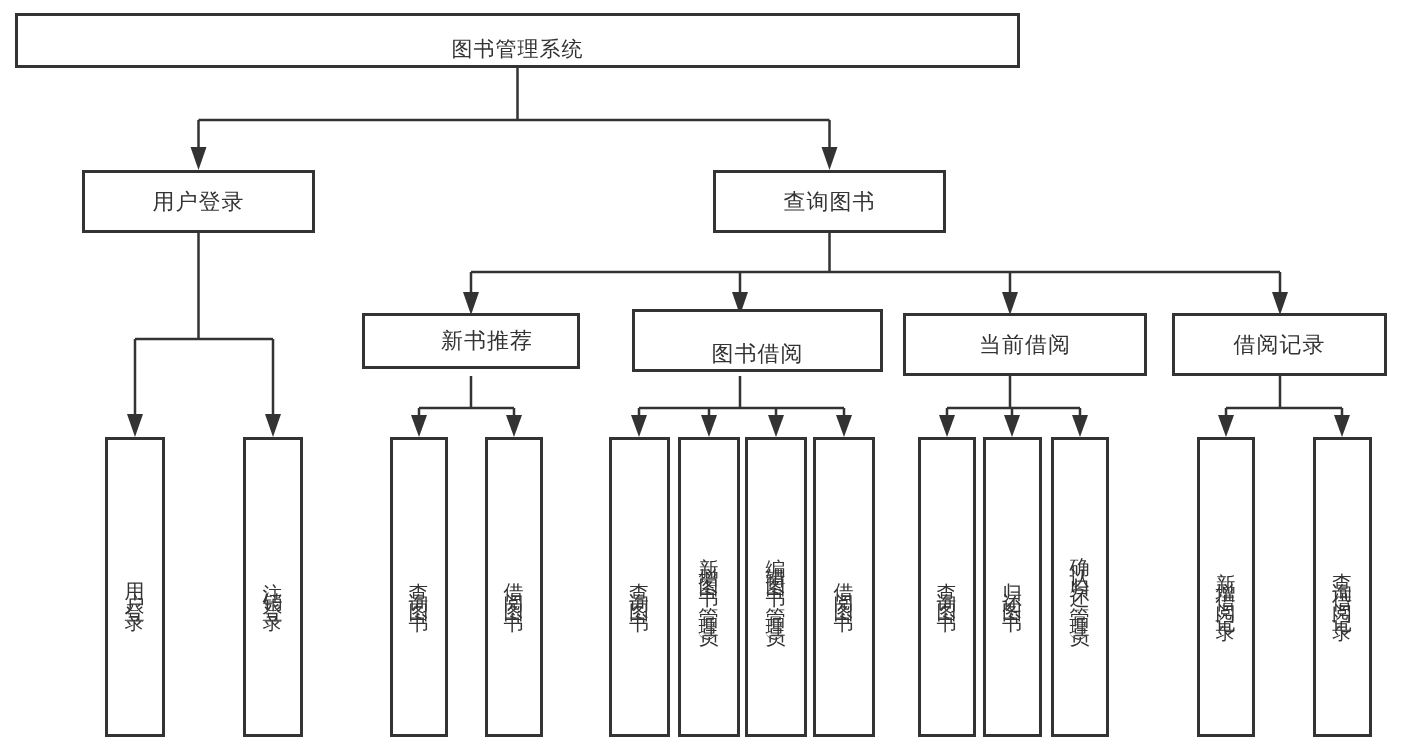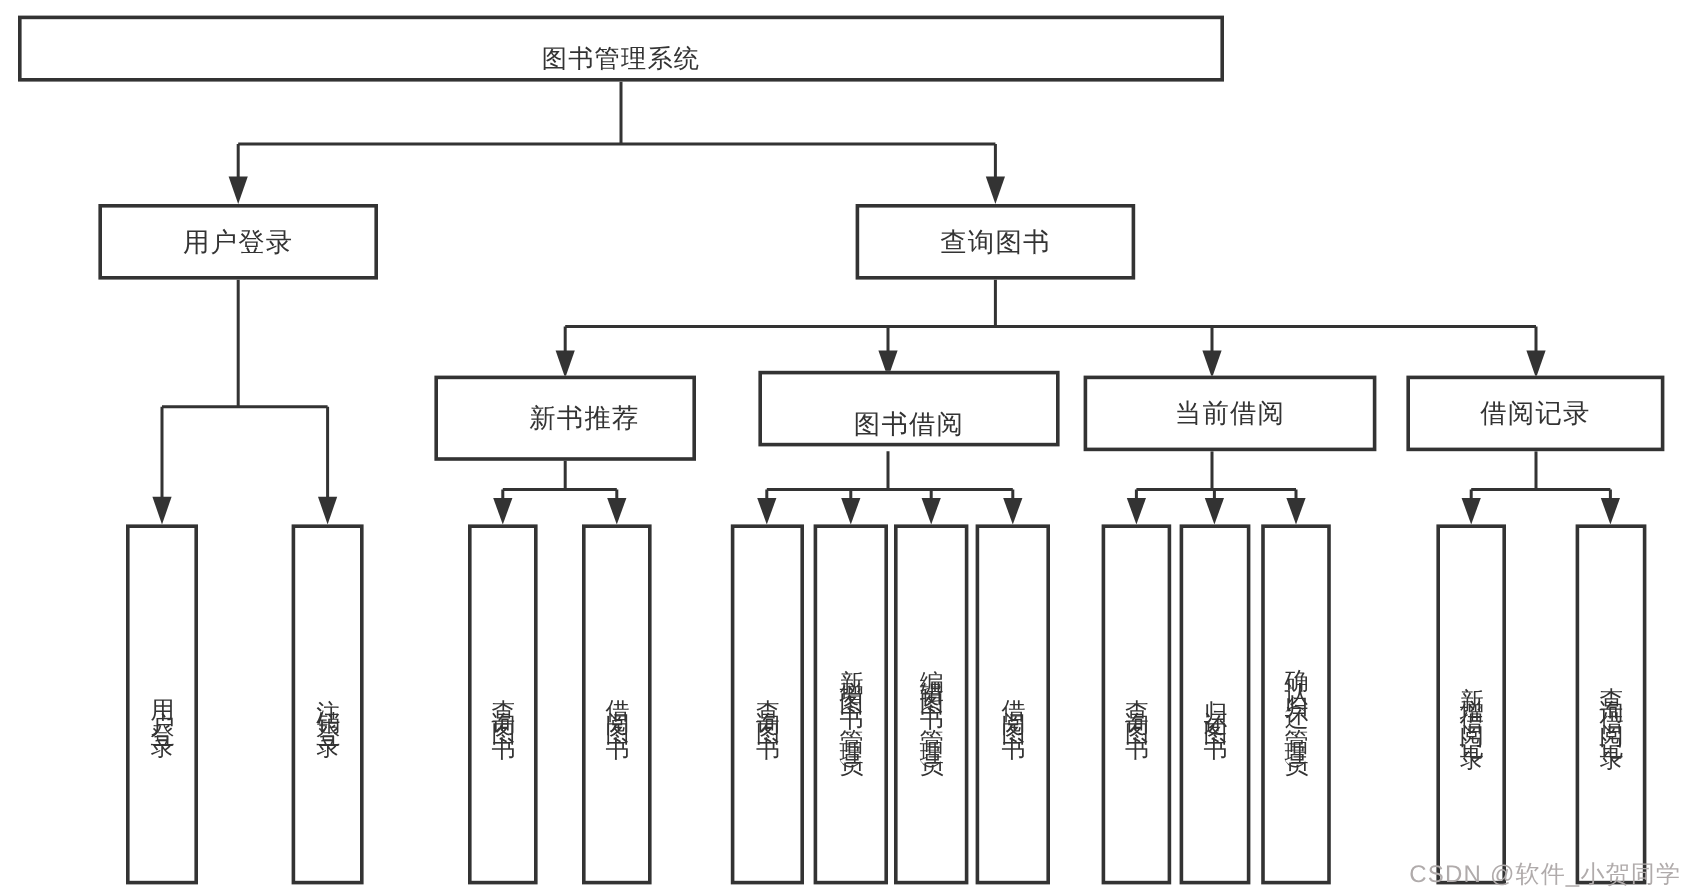--- a/index.html
+++ b/index.html
@@ -46,21 +46,21 @@
     letter-spacing: 10px;
     white-space: nowrap;
     color: #333333;
     line-height: 1;
   }
 
   
   .n-root   { left: 15px;   top: 13px;  width: 1005px; height: 55px; }
   .n-login  { left: 82px;   top: 170px; width: 233px;  height: 63px; }
   .n-mgmt   { left: 713px;  top: 170px; width: 233px;  height: 63px; }
-  .n-newrec { left: 362px;  top: 313px; width: 218px;  height: 71px; padding-left: 32px; }
+  .n-newrec { left: 362px;  top: 313px; width: 218px;  height: 56px; padding-left: 32px; }
   .n-borrow { left: 632px;  top: 309px; width: 251px;  height: 63px; align-items: flex-end; }
   .n-cur    { left: 903px;  top: 313px; width: 244px;  height: 63px; }
   .n-rec    { left: 1172px; top: 313px; width: 215px;  height: 63px; }
 
   
   .vbox { top: 437px; height: 300px; }
   .l1  { left: 105px;  width: 60px; }
   .l2  { left: 243px;  width: 60px; }
   .l3  { left: 390px;  width: 58px; }
   .l4  { left: 485px;  width: 58px; }
@@ -186,15 +186,14 @@
     <span>确认归还（管理员）</span>
   </div>
 
   <div class="box vbox l12">
     <span>新增借阅记录</span>
   </div>
   <div class="box vbox l13">
     <span>查询借阅记录</span>
   </div>
 
-  <div class="watermark">CSDN @软件_小贺同学</div>
 
 </div>
 
 </body></html>

